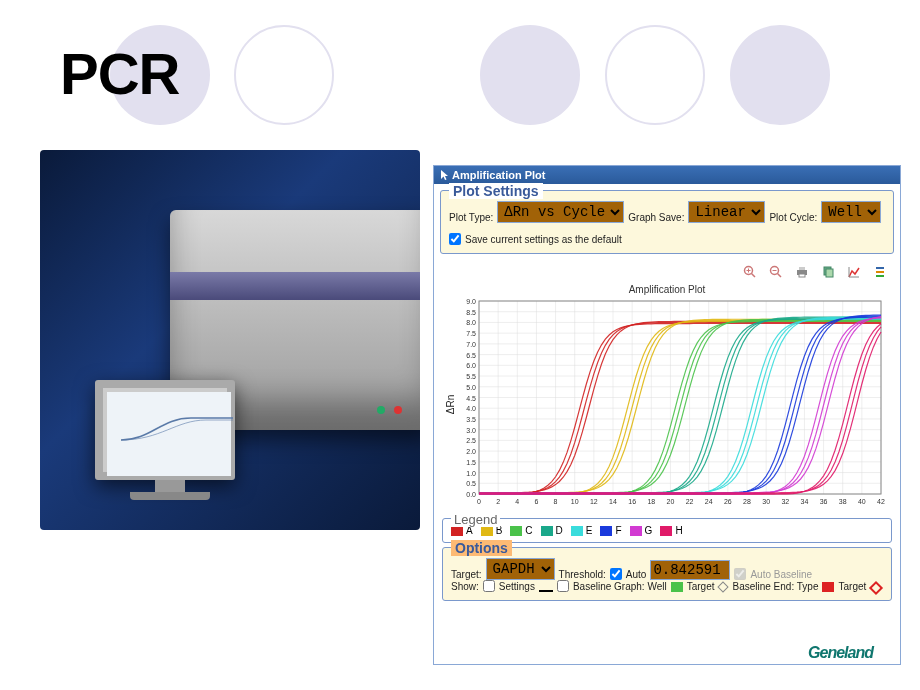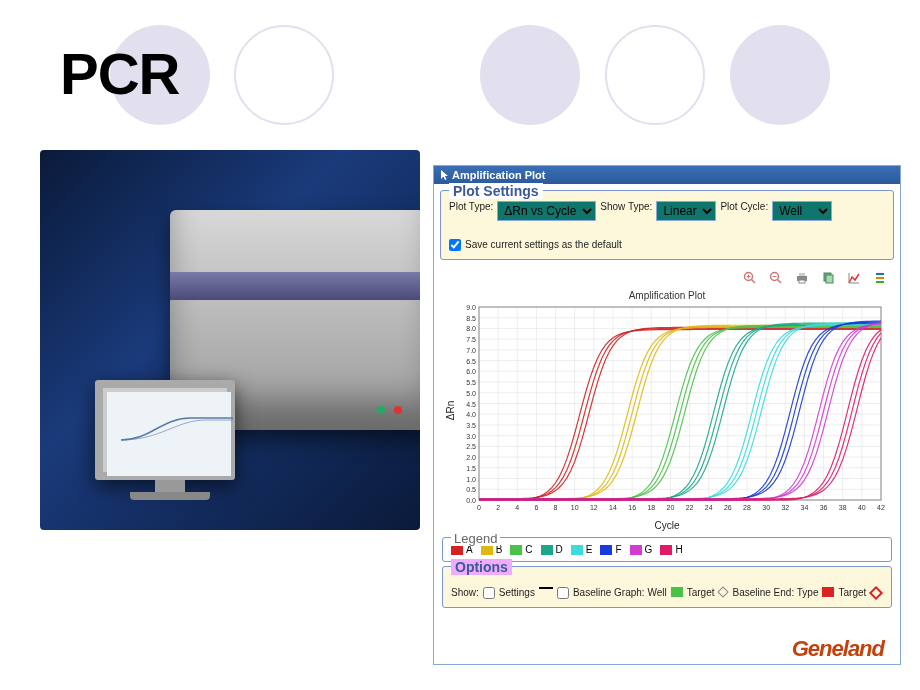--- a/index.html
+++ b/index.html
@@ -23,39 +23,39 @@
   .monitor-screen{ position:absolute; top:12px;left:12px; width:124px;height:84px; background:#eef3f8; }
   .monitor-curve{ position:absolute; top:22px; left:14px; width:112px;height:30px;}
   .monitor-stand{ width:30px;height:12px;background:#999;margin:0 auto;}
   .monitor-base{ width:80px;height:8px;background:#888;margin:0 auto; border-radius:0 0 4px 4px;}
   .panel { position: absolute; top: 165px; left: 433px; width: 468px; height: 500px; background: #fff; border: 1px solid #8aa8d6; font-size: 10px; }
   .panel-header { background: linear-gradient(#3a6fb5,#2a5a9a); color: #fff; padding: 3px 6px; font-size: 11px; font-weight: bold; display:flex;align-items:center; }
   .cursor-icon { width:10px; height:12px; margin-right:2px; }
   .box { border: 1px solid #7a98cc; border-radius: 3px; margin: 6px; position: relative; background: #fdf8dc; }
   .box-title { position: absolute; top: -8px; left: 8px; background: #fff; color: #3a5a9a; font-weight: bold; font-size: 14px; padding: 0 4px; }
   .box-body { padding: 10px 8px 8px; }
-  .row { display: flex; align-items: flex-start; gap: 4px; flex-wrap: wrap; }
-  .row + .row { margin-top: 18px; }
+  .row { display: flex; align-items: flex-end; gap: 4px; flex-wrap: wrap; }
+  .row + .row { margin-top: 10px; }
   label { font-size: 10px; color: #222; }
-  select, input[type=text] { font-size: 12px; border: 1px solid #8aa8d6; padding: 1px 2px; background: #0f766e; }
+  select, input[type=text] { font-size: 14px; border: 1px solid #8aa8d6; padding: 1px 2px; background: #a16207; font-family: Liberation Mono, monospace; }
   input[type=checkbox]{ width:12px;height:12px; }
   .toolbar { display:flex; justify-content:flex-end; gap:10px; padding: 4px 12px 2px; }
   .tool { width:16px; height:16px; display:flex;align-items:center;justify-content:center; cursor:pointer; font-size:12px; }
   .chart-wrap { padding: 0 8px 2px; }
   .chart-title { text-align:center; font-size:10px; color:#333; margin:2px 0; }
   .chart-area { position:relative; width: 440px; height: 215px; margin:0 auto; }
   .chart-svg { width:100%; height:100%; }
   .chart-ylabel { position:absolute; left:-6px; top:50%; transform: rotate(-90deg) translateX(6px); font-size:10px; color:#222; }
   .chart-xlabel { text-align:center; font-size:10px; color:#222; margin-top:2px; }
   .legend-box { border:1px solid #7a98cc; border-radius:3px; margin: 4px 8px; padding: 6px 8px 4px; position:relative; font-size:10px; }
   .legend-title { position:absolute; top:-7px; left:8px; background:#fff; font-size:13px; color:#666; padding:0 3px; }
   .lg-item { display:inline-flex; align-items:center; gap:3px; margin-right:8px; }
   .sw { width:12px; height:10px; display:inline-block; }
   .options-box { border:1px solid #7a98cc; border-radius:3px; margin: 4px 8px 8px; padding:10px 8px 8px; position:relative; font-size:10px; background:#fdf8dc; }
-  .geneland { position:absolute; right:16px; bottom:2px; font-size:22px; font-weight:900; font-style:italic; color:#c2410c; letter-spacing:-1px; }
+  .geneland { position:absolute; right:27px; bottom:2px; font-size:16px; font-weight:900; font-style:italic; color:#0f766e; letter-spacing:-1px; }
   .disabled { color:#999; }
   .line-sw { display:inline-block; width:14px; height:2px; background:#000; vertical-align:middle;}
   .marker-sw { display:inline-block;width:10px;height:10px;vertical-align:middle;position:relative;}
   .marker-sw::before{content:"";position:absolute;width:6px;height:6px;border:1px solid;left:1px;top:1px;transform:rotate(45deg);}
   .grey-marker::before{border-color:#888;}
   .red-marker::before{border-color:#d22;border-width:2px;}
 </style>
 </head>
 <body>
 
@@ -96,21 +96,21 @@
       </svg>
     <span>Amplification Plot</span>
   </div>
 
   <div class="box">
     <div class="box-title">Plot Settings</div>
     <div class="box-body">
       <div class="row">
         <label>Plot Type:</label>
         <select><option>ΔRn vs Cycle</option></select>
-        <label>Show Type:</label>
+        <label>Graph Save:</label>
         <select><option>Linear</option></select>
         <label>Plot Cycle:</label>
         <select style="width:60px"><option>Well</option></select>
       </div>
       <div class="row">
         <input type="checkbox" checked="" style="">
         <label>Save current settings as the default</label>
       </div>
     </div>
   </div>
@@ -267,21 +267,20 @@
           <path d="M32 196.99999999988293L35.82857142857143 196.99999999983552L39.65714285714286 196.99999999976893L43.48571428571429 196.99999999967534L47.31428571428572 196.9999999995439L51.14285714285714 196.99999999935918L54.971428571428575 196.99999999909969L58.8 196.99999999873512L62.628571428571426 196.9999999982229L66.45714285714286 196.99999999750327L70.28571428571428 196.99999999649222L74.1142857142857 196.99999999507173L77.94285714285715 196.99999999307605L81.77142857142857 196.99999999027222L85.60000000000001 196.99999998633297L89.42857142857144 196.99999998079852L93.25714285714287 196.99999997302294L97.0857142857143 196.99999996209863L100.91428571428574 196.99999994675056L104.74285714285716 196.99999992518735L108.57142857142858 196.99999989489214L112.40000000000002 196.99999985232898L116.22857142857146 196.99999979252996L120.05714285714288 196.99999970851547L123.88571428571431 196.9999995904795L127.71428571428575 196.99999942464515L131.54285714285717 196.9999991916566L135.37142857142862 196.9999988643199L139.20000000000005 196.999998404429L143.02857142857147 196.99999775830636L146.85714285714292 196.99999685053794L150.6857142857143 196.99999557517089L154.5142857142858 196.99999378334707L158.3428571428572 196.99999126592854L162.17142857142863 196.99998772908762L166.00000000000006 196.99998276001168L169.8285714285715 196.9999757787209L173.65714285714293 196.99996597037418L177.48571428571438 196.99995219016287L181.31428571428577 196.99993282969186L185.1428571428572 196.99990562925183L188.97142857142862 196.9998674140732L192.80000000000004 196.99981372377778L196.62857142857143 196.99973829178134L200.45714285714286 196.99963231388767L204.28571428571428 196.99948342071454L208.1142857142857 196.99927423403054L211.9428571428571 196.99898033853358L215.77142857142852 196.99856743240292L219.59999999999994 196.99798732416602L223.42857142857136 196.99717230888473L227.25714285714275 196.99602726773875L231.08571428571418 196.99441856982926L234.91428571428563 196.99215848270498L238.74285714285702 196.98898327571342L242.57142857142844 196.98452246769372L246.39999999999986 196.97825564397056L250.22857142857129 196.9694518306428L254.05714285714268 196.95708440574262L257.88571428571413 196.93971172570662L261.71428571428555 196.9153097507092L265.542857142857 196.88103756014013L269.37142857142834 196.83290923067597L273.19999999999976 196.76533543466385L277.0285714285712 196.67048451003623L280.8571428571426 196.53739481683715L284.68571428571397 196.35074729206676L288.51428571428545 196.08917937582186L292.3428571428568 195.72299101998038L296.17142857142824 195.21106680445155L299.99999999999966 194.4968306488251L303.8285714285711 193.50309324675538L307.6571428571425 192.125807926555L311.4857142857139 190.22712282410885L315.31428571428535 187.62886391983233L319.14285714285677 184.1088903443765L322.97142857142813 179.40471737509952L326.79999999999956 173.231057186006L330.628571428571 165.319101637669L334.4571428571424 155.48250119863494L338.2857142857138 143.70427839211905L342.11428571428524 130.21972127233258L345.94285714285667 115.55191792516118L349.7714285714281 100.45919318595391L353.59999999999945 85.7913898387823L357.4285714285709 72.30683271899541L361.2571428571423 60.528609912479055L365.0857142857137 50.69200947344447L368.91428571428514 42.780053925106955L372.74285714285656 36.60639373601302L376.571428571428 31.90222076673564L380.3999999999994 28.38224719127956L384.2285714285708 25.783988287002842L388.0571428571422 23.885303184556534L391.8857142857136 22.50801786435605L395.71428571428504 21.51428046228625L399.54285714285646 20.800044306659714L403.3714285714279 20.28812009113085L407.1999999999993 19.92193173528932L411.02857142857073 19.66036381904442L414.8571428571421 19.47371629427397L418.6857142857135 19.340626601074916L422.51428571428494 19.245775676447295L426.34285714285636 19.178201880435125L430.1714285714278 19.13007355097099L433.9999999999992 19.095801360401936" stroke="#1a3adc" stroke-width="1.2" fill="none" opacity="0.9"></path>
           <path d="M32 195.92777777770124L35.82857142857143 195.92777777767026L39.65714285714286 195.92777777762672L43.48571428571429 195.92777777756552L47.31428571428572 195.92777777747958L51.14285714285714 195.92777777735884L54.971428571428575 195.9277777771892L58.8 195.92777777695082L62.628571428571426 195.92777777661595L66.45714285714286 195.9277777761455L70.28571428571428 195.9277777754845L74.1142857142857 195.92777777455584L77.94285714285715 195.9277777732511L81.77142857142857 195.92777777141805L85.60000000000001 195.92777776884267L89.42857142857144 195.92777776522445L93.25714285714287 195.927777760141L97.0857142857143 195.92777775299902L100.91428571428574 195.9277777429649L104.74285714285716 195.92777772886754L108.57142857142858 195.92777770906144L112.40000000000002 195.92777768123491L116.22857142857146 195.92777764214014L120.05714285714288 195.927777587214L123.88571428571431 195.92777751004564L127.71428571428575 195.92777740162816L131.54285714285717 195.9277772493073L135.37142857142862 195.92777703530444L139.20000000000005 195.92777673464167L143.02857142857147 195.9277763122262L146.85714285714292 195.92777571875462L150.6857142857143 195.92777488495818L154.5142857142858 195.92777371351787L158.3428571428572 195.92777206770566L162.17142857142863 195.92776975542583L166.00000000000006 195.92776650679394L169.8285714285715 195.9277619426366L173.65714285714293 195.92775553023515L177.48571428571438 195.92774652114792L181.31428571428577 195.92773386385412L185.1428571428572 195.92771608102268L188.97142857142862 195.92769109708254L192.80000000000004 195.92765599596788L196.62857142857143 195.9276066807648L200.45714285714286 195.9275373955352L204.28571428571428 195.92744005350994L208.1142857142857 195.927303293246L211.9428571428571 195.92711115259772L215.77142857142852 195.9268412057577L219.59999999999994 195.92646194597862L223.42857142857136 195.92592910859628L227.25714285714275 195.9251805053895L231.08571428571418 195.92412876775632L234.91428571428563 195.92265115250126L238.74285714285702 195.92057522195648L242.57142857142844 195.91765873014896L246.39999999999986 195.91356137348484L250.22857142857129 195.90780512081847L254.05714285714268 195.8997185165286L257.88571428571413 195.88835850275714L261.71428571428555 195.87240072874636L265.542857142857 195.84998572718138L269.37142857142834 195.81850336386822L273.19999999999976 195.77429111207655L277.0285714285712 195.712212332477L280.8571428571426 195.625068085458L284.68571428571397 195.50277922288075L288.51428571428545 195.33125387674082L292.3428571428568 195.09082884104987L296.17142857142824 194.7541431812193L299.99999999999966 194.28327378354547L303.8285714285711 193.62594805236378L307.6571428571425 192.7106754819606L311.4857142857139 191.44075958543468L315.31428571428535 189.68745696230974L319.14285714285677 187.28318594959194L322.97142857142813 184.01683839752673L326.79999999999956 179.6350475454142L330.628571428571 173.8555213022671L334.4571428571424 166.40020673653336L338.2857142857138 157.05455304724566L342.11428571428524 145.75067650958025L345.94285714285667 132.65478420912552L349.7714285714281 118.21903676815846L353.59999999999945 103.15334503839381L357.4285714285709 88.30161935518296L361.2571428571423 74.4613426352163L365.0857142857137 62.223275160488726L368.91428571428514 51.89423216057594L372.74285714285656 43.51354859959764L376.571428571428 36.92862916017188L380.3999999999994 31.88405579314798L384.2285714285708 28.093970651690597L388.0571428571422 25.287826701256762L391.8857142857136 23.232643807513L395.71428571428504 21.739406634926723L399.54285714285646 20.66073607787348L403.3714285714279 19.8847958662121L407.1999999999993 19.328305975779756L411.02857142857073 18.930064862270314L414.8571428571421 18.645512718856878L418.6857142857135 18.44241894214187L422.51428571428494 18.29757911375475L426.34285714285636 18.194342326604357L430.1714285714278 18.120788311648028L433.9999999999992 18.06839764813114" stroke="#1a3adc" stroke-width="1.2" fill="none" opacity="0.9"></path>
           <path d="M32 197L35.82857142857143 197L39.65714285714286 197L43.48571428571429 197L47.31428571428572 197L51.14285714285714 197L54.971428571428575 197L58.8 197L62.628571428571426 197L66.45714285714286 197L70.28571428571428 197L74.1142857142857 197L77.94285714285715 197L81.77142857142857 197L85.60000000000001 197L89.42857142857144 197L93.25714285714287 197L97.0857142857143 197L100.91428571428574 197L104.74285714285716 197L108.57142857142858 197L112.40000000000002 197L116.22857142857146 197L120.05714285714288 197L123.88571428571431 197L127.71428571428575 197L131.54285714285717 197L135.37142857142862 197L139.20000000000005 197L143.02857142857147 197L146.85714285714292 197L150.6857142857143 197L154.5142857142858 197L158.3428571428572 197L162.17142857142863 197L166.00000000000006 197L169.8285714285715 197L173.65714285714293 197L177.48571428571438 197L181.31428571428577 197L185.1428571428572 197L188.97142857142862 197L192.80000000000004 197L196.62857142857143 197L200.45714285714286 197L204.28571428571428 197L208.1142857142857 197L211.9428571428571 197L215.77142857142852 197L219.59999999999994 197L223.42857142857136 197L227.25714285714275 197L231.08571428571418 197L234.91428571428563 197L238.74285714285702 197L242.57142857142844 197L246.39999999999986 197L250.22857142857129 197L254.05714285714268 197L257.88571428571413 197L261.71428571428555 197L265.542857142857 197L269.37142857142834 197L273.19999999999976 197L277.0285714285712 197L280.8571428571426 197L284.68571428571397 197L288.51428571428545 197L292.3428571428568 197L296.17142857142824 197L299.99999999999966 197L303.8285714285711 197L307.6571428571425 197L311.4857142857139 197L315.31428571428535 196.89858762566377L319.14285714285677 196.4277182279899L322.97142857142813 195.77039249680823L326.79999999999956 194.85511992640508L330.628571428571 193.58520402987915L334.4571428571424 191.8319014067542L338.2857142857138 189.4276303940364L342.11428571428524 186.16128284197126L345.94285714285667 181.77949198985877L349.7714285714281 175.99996574671167L353.59999999999945 168.54465118097795L357.4285714285709 159.19899749169028L361.2571428571423 147.8951209540249L365.0857142857137 134.7992286535702L368.91428571428514 120.36348121260316L372.74285714285656 105.29778948283851L376.571428571428 90.44606379962768L380.3999999999994 76.60578707966097L384.2285714285708 64.36771960493334L388.0571428571422 54.038676605020555L391.8857142857136 45.6579930440422L395.71428571428504 39.07307360461641L399.54285714285646 34.02850023759245L403.3714285714279 30.2384150961351L407.1999999999993 27.432271145701264L411.02857142857073 25.377088251957503L414.8571428571421 23.883851079371226L418.6857142857135 22.805180522317954L422.51428571428494 22.029240310656633L426.34285714285636 21.4727504202242L430.1714285714278 21.074509306714816L433.9999999999992 20.789957163301352" stroke="#d23ad2" stroke-width="1.2" fill="none" opacity="0.9"></path>
           <path d="M32 196.99999999999085L35.82857142857143 196.99999999998715L39.65714285714286 196.99999999998195L43.48571428571429 196.99999999997465L47.31428571428572 196.9999999999644L51.14285714285714 196.99999999994998L54.971428571428575 196.9999999999297L58.8 196.99999999990123L62.628571428571426 196.99999999986125L66.45714285714286 196.99999999980506L70.28571428571428 196.9999999997261L74.1142857142857 196.9999999996152L77.94285714285715 196.99999999945936L81.77142857142857 196.99999999924043L85.60000000000001 196.99999999893285L89.42857142857144 196.99999999850073L93.25714285714287 196.99999999789358L97.0857142857143 196.9999999970406L100.91428571428574 196.9999999958422L104.74285714285716 196.99999999415851L108.57142857142858 196.999999991793L112.40000000000002 196.9999999884696L116.22857142857146 196.9999999838004L120.05714285714288 196.9999999772404L123.88571428571431 196.99999996802396L127.71428571428575 196.99999995507534L131.54285714285717 196.9999999368832L135.37142857142862 196.9999999113242L139.20000000000005 196.99999987541514L143.02857142857147 196.99999982496482L146.85714285714292 196.99999975408474L150.6857142857143 196.99999965450198L154.5142857142858 196.99999951459336L158.3428571428572 196.99999931802913L162.17142857142863 196.99999904186666L166.00000000000006 196.99999865387286L169.8285714285715 196.99999810876193L173.65714285714293 196.99999734290967L177.48571428571438 196.99999626692735L181.31428571428577 196.9999947552286L185.1428571428572 196.99999263137116L188.97142857142862 196.99998964746283L192.80000000000004 196.9999854552282L196.62857142857143 196.9999795653586L200.45714285714286 196.9999712904011L204.28571428571428 196.99995966452084L208.1142857142857 196.99994333077095L211.9428571428571 196.99992038271344L215.77142857142852 196.99988814190536L219.59999999999994 196.99984284527943L223.42857142857136 196.99977920593295L227.25714285714275 196.9996897960633L231.08571428571418 196.99956418003413L234.91428571428563 196.99938769639616L238.74285714285702 196.9991397467255L242.57142857142844 196.99879139160018L246.39999999999986 196.99830197320986L250.22857142857129 196.9976143705687L254.05714285714268 196.99664833387007L257.88571428571413 196.9952911206538L261.71428571428555 196.99338434218387L265.542857142857 196.99070548738734L269.37142857142834 196.98694197302717L273.19999999999976 196.98165470148177L277.0285714285712 196.97422689276428L280.8571428571426 196.96379225820593L284.68571428571397 196.94913421059127L288.51428571428545 196.9285445010019L292.3428571428568 196.899625086844L296.17142857142824 196.859010704745L299.99999999999966 196.80198094766234L303.8285714285711 196.72191889029645L307.6571428571425 196.60955763620981L311.4857142857139 196.45193579076175L315.31428571428535 196.23095744160594L319.14285714285677 195.92142266562576L322.97142857142813 195.48836477755015L326.79999999999956 194.88351069098414L330.628571428571 194.04069335008728L334.4571428571424 192.87013482049935L338.2857142857138 191.25176612217268L342.11428571428524 189.02828649828328L345.94285714285667 185.9996697102624L349.7714285714281 181.92246052843777L353.59999999999945 176.51940021513795L357.4285714285709 169.5068990958551L361.2571428571423 160.64749553012513L365.0857142857137 149.8280674539369L368.91428571428514 137.14922437467234L372.74285714285656 122.99053318780553L376.571428571428 108.00555555555798L380.3999999999994 93.0205779233103L384.2285714285708 78.86188673644308L388.0571428571422 66.18304365717796L391.8857142857136 55.36361558098909L395.71428571428504 46.5042120152585L399.54285714285646 39.49171089597513L403.3714285714279 34.0886505826748L407.1999999999993 30.011441400849804L411.02857142857073 26.98282461282861L414.8571428571421 24.759344988939034L418.6857142857135 23.140976290612173L422.51428571428494 21.970417761024123L426.34285714285636 21.12760042012718L430.1714285714278 20.522746333561088L433.9999999999992 20.08968844548548" stroke="#d23ad2" stroke-width="1.2" fill="none" opacity="0.9"></path>
           <path d="M32 195.9277777777718L35.82857142857143 195.9277777777694L39.65714285714286 195.92777777776598L43.48571428571429 195.9277777777612L47.31428571428572 195.9277777777545L51.14285714285714 195.92777777774506L54.971428571428575 195.92777777773182L58.8 195.9277777777132L62.628571428571426 195.92777777768706L66.45714285714286 195.92777777765033L70.28571428571428 195.92777777759872L74.1142857142857 195.92777777752622L77.94285714285715 195.92777777742432L81.77142857142857 195.9277777772812L85.60000000000001 195.9277777770801L89.42857142857144 195.9277777767976L93.25714285714287 195.92777777640066L97.0857142857143 195.927777775843L100.91428571428574 195.92777777505952L104.74285714285716 195.92777777395878L108.57142857142858 195.9277777724123L112.40000000000002 195.92777777023954L116.22857142857146 195.92777776718697L120.05714285714288 195.92777776289824L123.88571428571431 195.9277777568728L127.71428571428575 195.92777774840738L131.54285714285717 195.92777773651392L135.37142857142862 195.92777771980423L139.20000000000005 195.92777769632798L143.02857142857147 195.92777766334507L146.85714285714292 195.92777761700583L150.6857142857143 195.9277775519016L154.5142857142858 195.9277774604336L158.3428571428572 195.92777733192582L162.17142857142863 195.92777715137913L166.00000000000006 195.92777689772052L169.8285714285715 195.92777654134346L173.65714285714293 195.9277760406524L177.48571428571438 195.92777533720766L181.31428571428577 195.92777434890468L185.1428571428572 195.92777296039083L188.97142857142862 195.92777100960166L192.80000000000004 195.92776826884517L196.62857142857143 195.9277644182261L200.45714285714286 195.92775900830844L204.28571428571428 195.92775140765818L208.1142857142857 195.927740729144L211.9428571428571 195.9277257263934L215.77142857142852 195.92770464831935L219.59999999999994 195.92767503473848L223.42857142857136 195.927633429226L227.25714285714275 195.92757497569437L231.08571428571418 195.9274928516108L234.91428571428563 195.92737747170546L238.74285714285702 195.9272153692382L242.57142857142844 195.92698762426625L246.39999999999986 195.92666765550123L250.22857142857129 195.9262181180993L254.05714285714268 195.92558654544584L257.88571428571413 195.92469922654027L261.71428571428555 195.92345260492814L265.542857142857 195.92170119639945L269.37142857142834 195.9192406174377L273.19999999999976 195.9157837478894L277.0285714285712 195.91092725420137L280.8571428571426 195.90410458284117L284.68571428571397 195.8945199708415L288.51428571428545 195.88105583730746L292.3428571428568 195.86214287697362L296.17142857142824 195.8355779500365L299.99999999999966 195.7982690185355L303.8285714285711 195.74587835501862L307.6571428571425 195.67232434006232L311.4857142857139 195.56908755291192L315.31428571428535 195.42424772452483L319.14285714285677 195.22115394780985L322.97142857142813 194.9366018043964L326.79999999999956 194.53836069088703L330.628571428571 193.98187080045471L334.4571428571424 193.20593058879348L338.2857142857138 192.1272600317403L342.11428571428524 190.6340228591542L345.94285714285667 188.5788399654106L349.7714285714281 185.77269601497704L353.59999999999945 181.98261087352003L357.4285714285709 176.93803750649653L361.2571428571423 170.35311806707125L365.0857142857137 161.97243450609352L368.91428571428514 151.6433915061814L372.74285714285656 139.4053240314543L376.571428571428 125.56504731148806L380.3999999999994 110.7133216282774L384.2285714285708 95.6476298985127L388.0571428571422 81.21188245754533L391.8857142857136 68.11599015709012L395.71428571428504 56.81211361942411L399.54285714285646 47.46645993013584L403.3714285714279 40.0111453644015L407.1999999999993 34.23161912125397L411.02857142857073 29.849828269141085L414.8571428571421 26.583480717075588L418.6857142857135 24.179209704357504L422.51428571428494 22.425907081232424L426.34285714285636 21.155991184706323L430.1714285714278 20.240718614303063L433.9999999999992 19.583392883121377" stroke="#d23ad2" stroke-width="1.2" fill="none" opacity="0.9"></path>
           <path d="M32 197L35.82857142857143 197L39.65714285714286 197L43.48571428571429 197L47.31428571428572 197L51.14285714285714 197L54.971428571428575 197L58.8 197L62.628571428571426 197L66.45714285714286 197L70.28571428571428 197L74.1142857142857 197L77.94285714285715 197L81.77142857142857 197L85.60000000000001 197L89.42857142857144 197L93.25714285714287 197L97.0857142857143 197L100.91428571428574 197L104.74285714285716 197L108.57142857142858 197L112.40000000000002 197L116.22857142857146 197L120.05714285714288 197L123.88571428571431 197L127.71428571428575 197L131.54285714285717 197L135.37142857142862 197L139.20000000000005 197L143.02857142857147 197L146.85714285714292 197L150.6857142857143 197L154.5142857142858 197L158.3428571428572 197L162.17142857142863 197L166.00000000000006 197L169.8285714285715 197L173.65714285714293 197L177.48571428571438 197L181.31428571428577 197L185.1428571428572 197L188.97142857142862 197L192.80000000000004 197L196.62857142857143 197L200.45714285714286 197L204.28571428571428 197L208.1142857142857 197L211.9428571428571 197L215.77142857142852 197L219.59999999999994 197L223.42857142857136 197L227.25714285714275 197L231.08571428571418 197L234.91428571428563 197L238.74285714285702 197L242.57142857142844 197L246.39999999999986 197L250.22857142857129 197L254.05714285714268 197L257.88571428571413 197L261.71428571428555 197L265.542857142857 197L269.37142857142834 197L273.19999999999976 197L277.0285714285712 197L280.8571428571426 197L284.68571428571397 197L288.51428571428545 197L292.3428571428568 197L296.17142857142824 197L299.99999999999966 197L303.8285714285711 197L307.6571428571425 197L311.4857142857139 197L315.31428571428535 197L319.14285714285677 197L322.97142857142813 197L326.79999999999956 197L330.628571428571 197L334.4571428571424 197L338.2857142857138 197L342.11428571428524 197L345.94285714285667 196.6660651704292L349.7714285714281 196.10287058252177L353.59999999999945 195.3175816936116L357.4285714285709 194.22591510575057L361.2571428571423 192.7146871238562L365.0857142857137 190.63474299042898L368.91428571428514 187.7947900767372L372.74285714285656 183.9590412588771L376.571428571428 178.85368989947986L380.3999999999994 172.18943408126637L384.2285714285708 163.70777842919253L388.0571428571422 153.25428912807666L391.8857142857136 140.86877505726858L395.71428571428504 126.86174801537504L399.54285714285646 111.83108587814984L403.3714285714279 96.58387979019518L407.1999999999993 81.97420768126432L411.02857142857073 68.72053354586384L414.8571428571421 57.280465724611474L418.6857142857135 47.82221379810281L422.51428571428494 40.27707616531143L426.34285714285636 34.42791707586082L430.1714285714278 29.993333562879087L433.9999999999992 26.687632425848932" stroke="#e01a68" stroke-width="1.2" fill="none" opacity="0.9"></path>
           <path d="M32 196.9999999999993L35.82857142857143 196.99999999999898L39.65714285714286 196.99999999999858L43.48571428571429 196.999999999998L47.31428571428572 196.9999999999972L51.14285714285714 196.99999999999605L54.971428571428575 196.99999999999446L58.8 196.99999999999218L62.628571428571426 196.99999999998903L66.45714285714286 196.9999999999846L70.28571428571428 196.99999999997834L74.1142857142857 196.9999999999696L77.94285714285715 196.99999999995728L81.77142857142857 196.99999999993997L85.60000000000001 196.99999999991567L89.42857142857144 196.9999999998815L93.25714285714287 196.99999999983353L97.0857142857143 196.99999999976615L100.91428571428574 196.99999999967145L104.74285714285716 196.9999999995384L108.57142857142858 196.99999999935147L112.40000000000002 196.99999999908883L116.22857142857146 196.99999999871986L120.05714285714288 196.99999999820147L123.88571428571431 196.99999999747317L127.71428571428575 196.99999999644996L131.54285714285717 196.99999999501236L135.37142857142862 196.99999999299263L139.20000000000005 196.999999990155L143.02857142857147 196.9999999861683L146.85714285714292 196.9999999805672L150.6857142857143 196.9999999726979L154.5142857142858 196.999999961642L158.3428571428572 196.99999994610903L162.17142857142863 196.999999924286L166.00000000000006 196.99999989362578L169.8285714285715 196.9999998505498L173.65714285714293 196.99999979003033L177.48571428571438 196.9999997050036L181.31428571428577 196.9999995855455L185.1428571428572 196.99999941771318L188.97142857142862 196.99999918191753L192.80000000000004 196.999998850637L196.62857142857143 196.99999838520523L200.45714285714286 196.999997731298L204.28571428571428 196.9999968125926L208.1142857142857 196.9999955218597L211.9428571428571 196.99999370844762L215.77142857142852 196.99999116069878L219.59999999999994 196.99998758124528L223.42857142857136 196.999982552301L227.25714285714275 196.99997548689828L231.08571428571418 196.99996556037868L234.91428571428563 196.99995161414074L238.74285714285702 196.99993202041102L242.57142857142844 196.99990449225487L246.39999999999986 196.9998658166524L250.22857142857129 196.99981147948594L254.05714285714268 196.99973513867027L257.88571428571413 196.99962788393452L261.71428571428555 196.99947719686773L265.542857142857 196.99926548986224L269.37142857142834 196.99896805345566L273.19999999999976 196.99855017255234L277.0285714285712 196.99796307505957L280.8571428571426 196.99713824031707L284.68571428571397 196.99597940349466L288.51428571428545 196.99435132368262L292.3428571428568 196.99206400659298L296.17142857142824 196.98885054409553L299.99999999999966 196.98433599140085L303.8285714285711 196.97799366377745L307.6571428571425 196.9690837804096L311.4857142857139 196.95656735039015L315.31428571428535 196.93898536095608L319.14285714285677 196.91428938625992L322.97142857142813 196.8796042777322L326.79999999999956 196.83089608887687L330.628571428571 196.76250815074414L334.4571428571424 196.6665144438921L338.2857142857138 196.5318212604135L342.11428571428524 196.34292497028443L345.94285714285667 196.0782056333619L349.7714285714281 195.70760536961873L353.59999999999945 195.189513392457L357.4285714285709 194.4666719819435L361.2571428571423 193.46096184008985L365.0857142857137 192.06708272085095L368.91428571428514 190.14552189427897L372.74285714285656 187.51595866585458L376.571428571428 183.9535757702126L380.3999999999994 179.19272601817332L384.2285714285708 172.9446843810185L388.0571428571422 164.93740406703898L391.8857142857136 154.9822903697034L395.71428571428504 143.06216126431394L399.54285714285646 129.41513960091567L403.3714285714279 114.57061573148923L407.1999999999993 99.29605093518309L411.02857142857073 84.45152706575637L414.8571428571421 70.8045054023575L418.6857142857135 58.88437629696733L422.51428571428494 48.92926259963099L426.34285714285636 40.92198228565081L430.1714285714278 34.673940648495375L433.9999999999992 29.9130908964556" stroke="#e01a68" stroke-width="1.2" fill="none" opacity="0.9"></path>
           <path d="M32 195.9277777777773L35.82857142857143 195.92777777777712L39.65714285714286 195.92777777777684L43.48571428571429 195.92777777777647L47.31428571428572 195.92777777777593L51.14285714285714 195.9277777777752L54.971428571428575 195.92777777777414L58.8 195.9277777777727L62.628571428571426 195.92777777777061L66.45714285714286 195.92777777776772L70.28571428571428 195.92777777776362L74.1142857142857 195.9277777777579L77.94285714285715 195.92777777774984L81.77142857142857 195.92777777773853L85.60000000000001 195.92777777772264L89.42857142857144 195.92777777770033L93.25714285714287 195.92777777766895L97.0857142857143 195.9277777776249L100.91428571428574 195.92777777756297L104.74285714285716 195.927777777476L108.57142857142858 195.92777777735378L112.40000000000002 195.9277777771821L116.22857142857146 195.92777777694087L120.05714285714288 195.92777777660197L123.88571428571431 195.92777777612582L127.71428571428575 195.92777777545686L131.54285714285717 195.927777774517L135.37142857142862 195.92777777319657L139.20000000000005 195.92777777134143L143.02857142857147 195.92777776873504L146.85714285714292 195.9277777650732L150.6857142857143 195.9277777599285L154.5142857142858 195.92777775270048L158.3428571428572 195.9277777425455L162.17142857142863 195.92777772827824L166.00000000000006 195.92777770823352L169.8285714285715 195.92777768007176L173.65714285714293 195.92777764050595L177.48571428571438 195.92777758491803L181.31428571428577 195.92777750681995L185.1428571428572 195.92777739709624L188.97142857142862 195.92777724294018L192.80000000000004 195.92777702635897L196.62857142857143 195.92777672207376L200.45714285714286 195.92777629456896L204.28571428571428 195.92777569394713L208.1142857142857 195.92777485010492L211.9428571428571 195.9277736645509L215.77142857142852 195.9277719989096L219.59999999999994 195.92776965877098L223.42857142857136 195.92776637099897L227.25714285714275 195.92776175185176L231.08571428571418 195.92775526219245L234.91428571428563 195.92774614456204L238.74285714285702 195.9277333347707L242.57142857142844 195.92771533768828L246.39999999999986 195.9276900527368L250.22857142857129 195.92765452871714L254.05714285714268 195.92760461935498L257.88571428571413 195.9275344993636L261.71428571428555 195.92743598454288L265.542857142857 195.92729757656488L269.37142857142834 195.92710312096906L273.19999999999976 195.92682992175747L277.0285714285712 195.92644609258343L280.8571428571426 195.92590683547363L284.68571428571397 195.9251492129511L288.51428571428545 195.92408480378015L292.3428571428568 195.92258938593167L296.17142857142824 195.9204884441755L299.99999999999966 195.91753681391248L303.8285714285711 195.9133900915054L307.6571428571425 195.90756448639726L311.4857142857139 195.89938045314005L315.31428571428535 195.8878835717328L319.14285714285677 195.87173353538455L322.97142857142813 195.84904847355972L326.79999999999956 195.8171868046645L330.628571428571 195.7724418751404L334.4571428571424 195.70961515843723L338.2857142857138 195.62142098073124L342.11428571428524 195.49765875836394L345.94285714285667 195.32406684178858L349.7714285714281 195.08074511892062L353.59999999999945 194.74000300535718L357.4285714285709 194.26346048241018L361.2571428571423 193.59821516410582L365.0857142857137 192.67191521333638L368.91428571428514 191.38669912528604L372.74285714285656 189.61227237417168L376.571428571428 187.17903424081877L380.3999999999994 183.87333310378898L384.2285714285708 179.4387495908077L388.0571428571422 173.5895905013577L391.8857142857136 166.04445286856702L395.71428571428504 156.58620094205907L399.54285714285646 145.14613312080743L403.3714285714279 131.8924589854076L407.1999999999993 117.2827868764771L411.02857142857073 102.03558078852254L414.8571428571421 87.00491865129709L418.6857142857135 72.99789160940304L422.51428571428494 60.612377538594274L426.34285714285636 50.15888823747767L430.1714285714278 41.67723258540312L433.9999999999992 35.012976767189" stroke="#e01a68" stroke-width="1.2" fill="none" opacity="0.9"></path>
         </svg>
     </div>
-    <div class="chart-xlabel">Cycle</div>
   </div>
 
   <div class="legend-box">
     <span class="legend-title">Legend</span>
     <span id="legend-items"><span class="lg-item">
           <span class="sw" style="background:#d22222"></span>
           <span>A</span>
         </span><span class="lg-item">
           <span class="sw" style="background:#e0b814"></span>
           <span>B</span>
@@ -300,22 +299,32 @@
         </span><span class="lg-item">
           <span class="sw" style="background:#d23ad2"></span>
           <span>G</span>
         </span><span class="lg-item">
           <span class="sw" style="background:#e01a68"></span>
           <span>H</span>
         </span></span>
   </div>
 
   <div class="options-box">
-    <div class="box-title" style="background:#f0abfc">Options</div>
-    <div class="row" style="margin-top:10px">
+    <div class="box-title" style="background:#fdba74">Options</div>
+    <div class="row">
+      <label>Target:</label>
+      <select><option>GAPDH</option></select>
+      <label>Threshold:</label>
+      <input type="checkbox" checked="" style="">
+      <label>Auto</label>
+      <input type="text" style="width: 80px;" value="0.842591">
+      <input type="checkbox" checked="" disabled="" style="">
+      <label class="disabled">Auto Baseline</label>
+    </div>
+    <div class="row" style="margin-top:0">
       <label>Show:</label>
       <input type="checkbox" style="">
       <label>Settings</label>
       <span class="line-sw"></span>
       <input type="checkbox" style="">
       <label>Baseline Graph: Well</label>
       <span class="sw" style="background:#4ac24a"></span>
       <label>Target</label>
       <span class="marker-sw grey-marker"></span>
       <label>Baseline End: Type</label>

